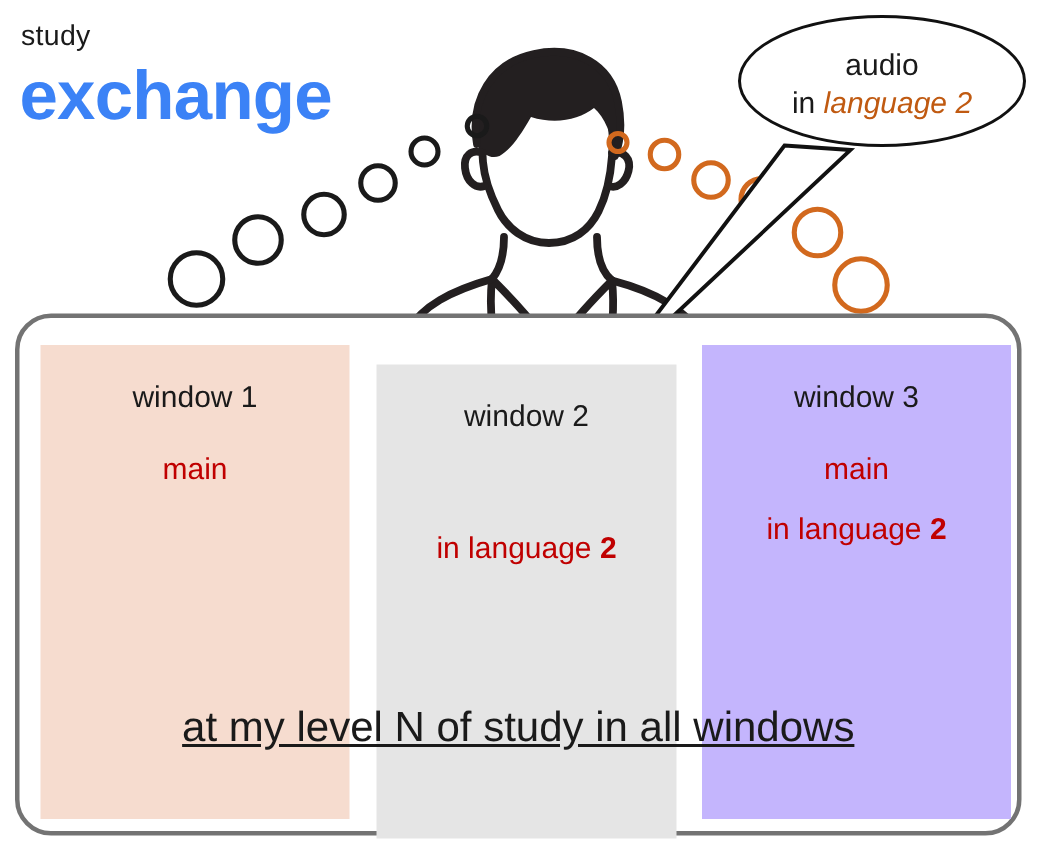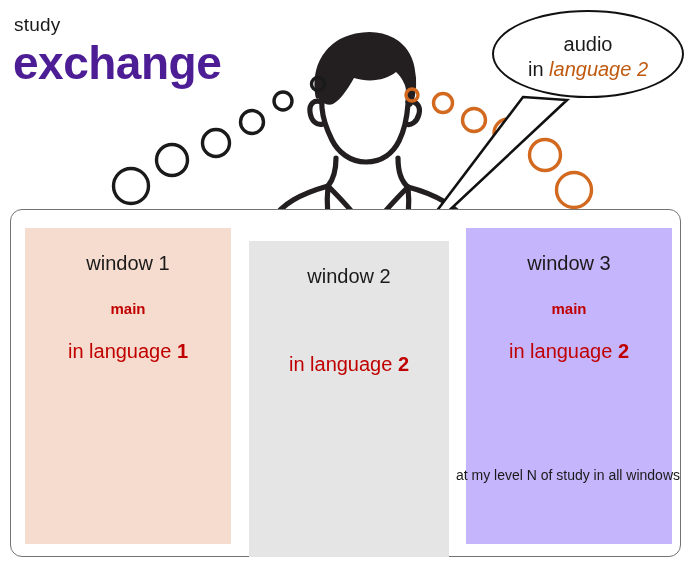--- a/index.html
+++ b/index.html
@@ -26,21 +26,21 @@
     font-size: 19px;
     color: #1a1a1a;
     letter-spacing: .2px;
   }
   #mode-value {
     position: absolute;
     left: 13px;
     top: 40px;
     font-size: 46px;
     font-weight: bold;
-    color: #4c1d95;
+    color: #3b82f6;
     letter-spacing: -0.5px;
     line-height: 1;
   }
 
   
   #artwork {
     position: absolute;
     left: 0;
     top: 0;
     width: 694px;
@@ -78,22 +78,22 @@
     font-style: italic;
   }
 
   
   #windows-panel {
     position: absolute;
     left: 10px;
     top: 209px;
     width: 671px;
     height: 348px;
-    border: 1px solid #737373;
-    border-radius: 12px;
+    border: 3px solid #737373;
+    border-radius: 24px;
     background: #ffffff;
     box-sizing: border-box;
   }
 
   .window-col {
     position: absolute;
     top: 18px;
     width: 206px;
     height: 316px;
     box-sizing: border-box;
@@ -110,43 +110,44 @@
     text-align: center;
     font-size: 20px;
     color: #1a1a1a;
   }
   .window-kind {
     position: absolute;
     left: 0;
     top: 72px;
     width: 100%;
     text-align: center;
-    font-size: 15px;
-    font-weight: bold;
+    font-size: 20px;
+    font-weight: normal;
     color: #C00000;
   }
   .window-lang {
     position: absolute;
     left: 0;
     top: 112px;
     width: 100%;
     text-align: center;
     font-size: 20px;
     color: #C00000;
   }
   .window-lang b { font-weight: bold; }
 
   #footnote {
     position: absolute;
     left: 0;
     top: 257px;
     width: 100%;
-    text-align: right;
-    font-size: 14px;
-    color: #1a1a1a;
+    text-align: center;
+    font-size: 28px;
+    color: #1a1a1a;
+    text-decoration: underline;
   }
 </style>
 </head>
 <body>
 
 <div id="stage">
 
   <div id="mode-label">study</div>
   <div id="mode-value">exchange</div>
 
@@ -227,21 +228,20 @@
       <div class="bubble-line">audio</div>
       <div class="bubble-line"><span>in </span><span class="accent">language 2</span></div>
     </div>
   </div>
 
   <div id="windows-panel">
 
     <div id="window-col-1" class="window-col">
       <div class="window-title">window 1</div>
       <div class="window-kind">main</div>
-      <div class="window-lang"><span>in language </span><b>1</b></div>
     </div>
 
     <div id="window-col-2" class="window-col">
       <div class="window-title">window 2</div>
       <div class="window-lang"><span>in language </span><b>2</b></div>
     </div>
 
     <div id="window-col-3" class="window-col">
       <div class="window-title">window 3</div>
       <div class="window-kind">main</div>

